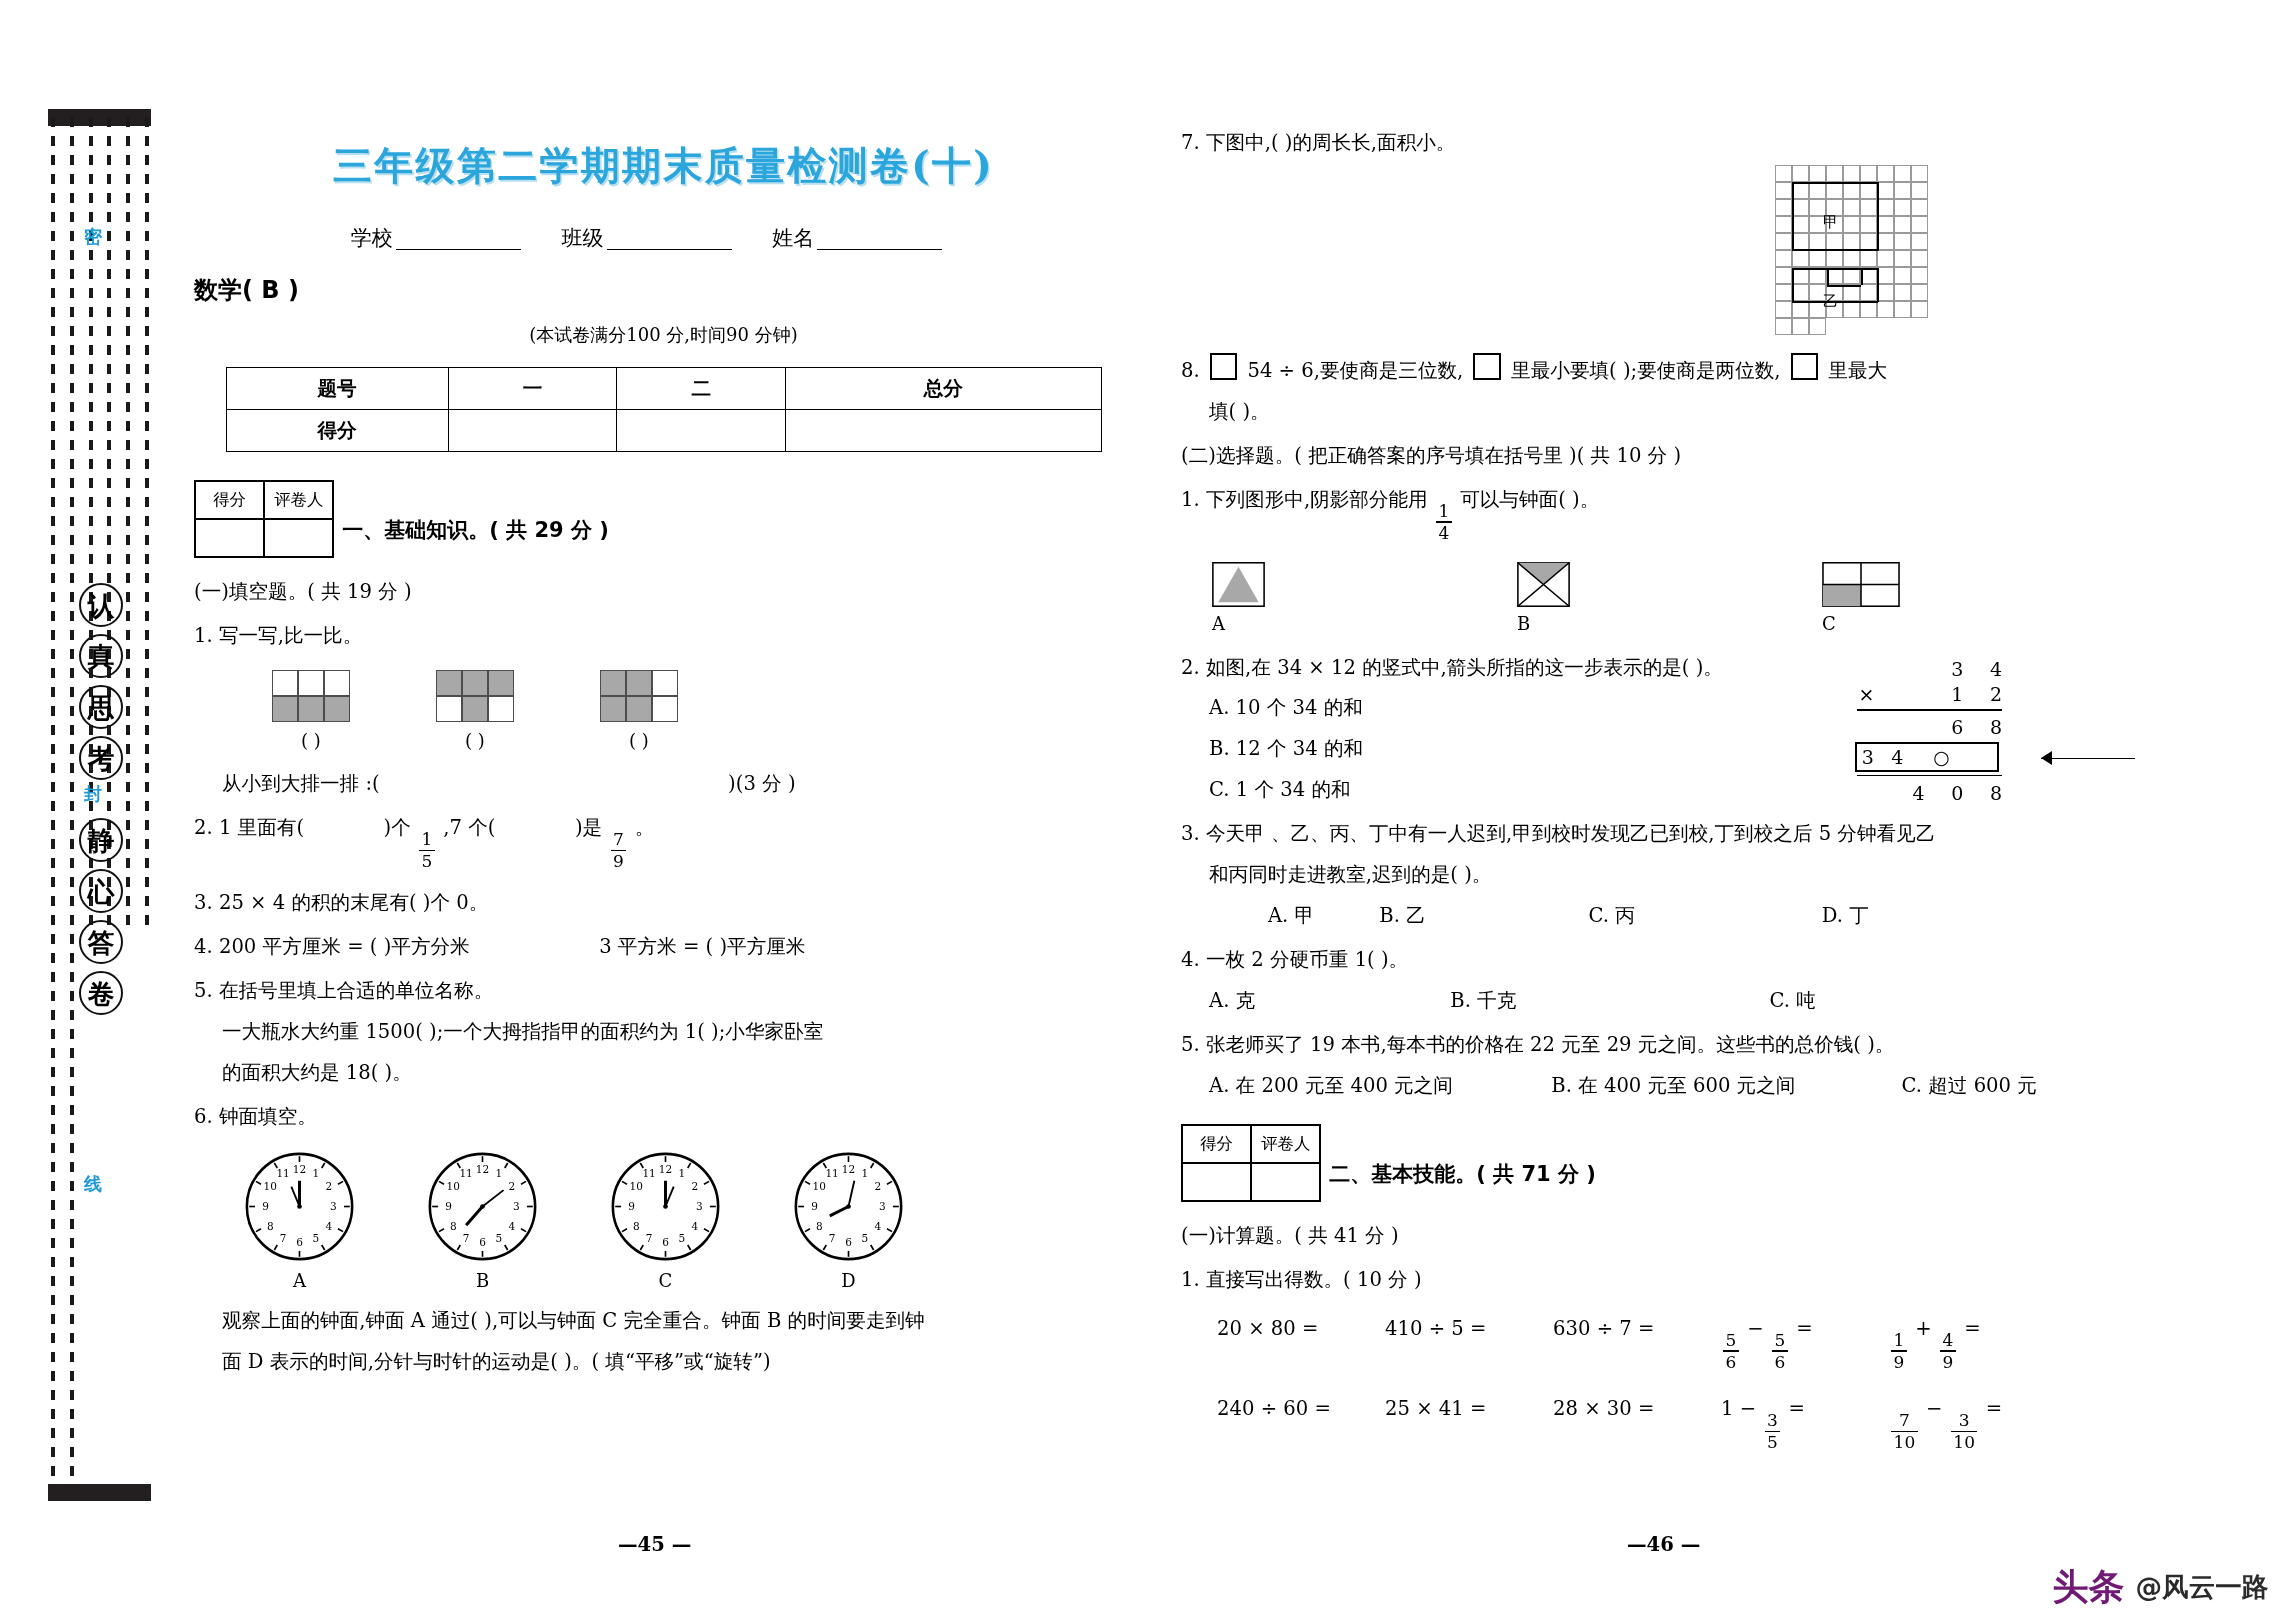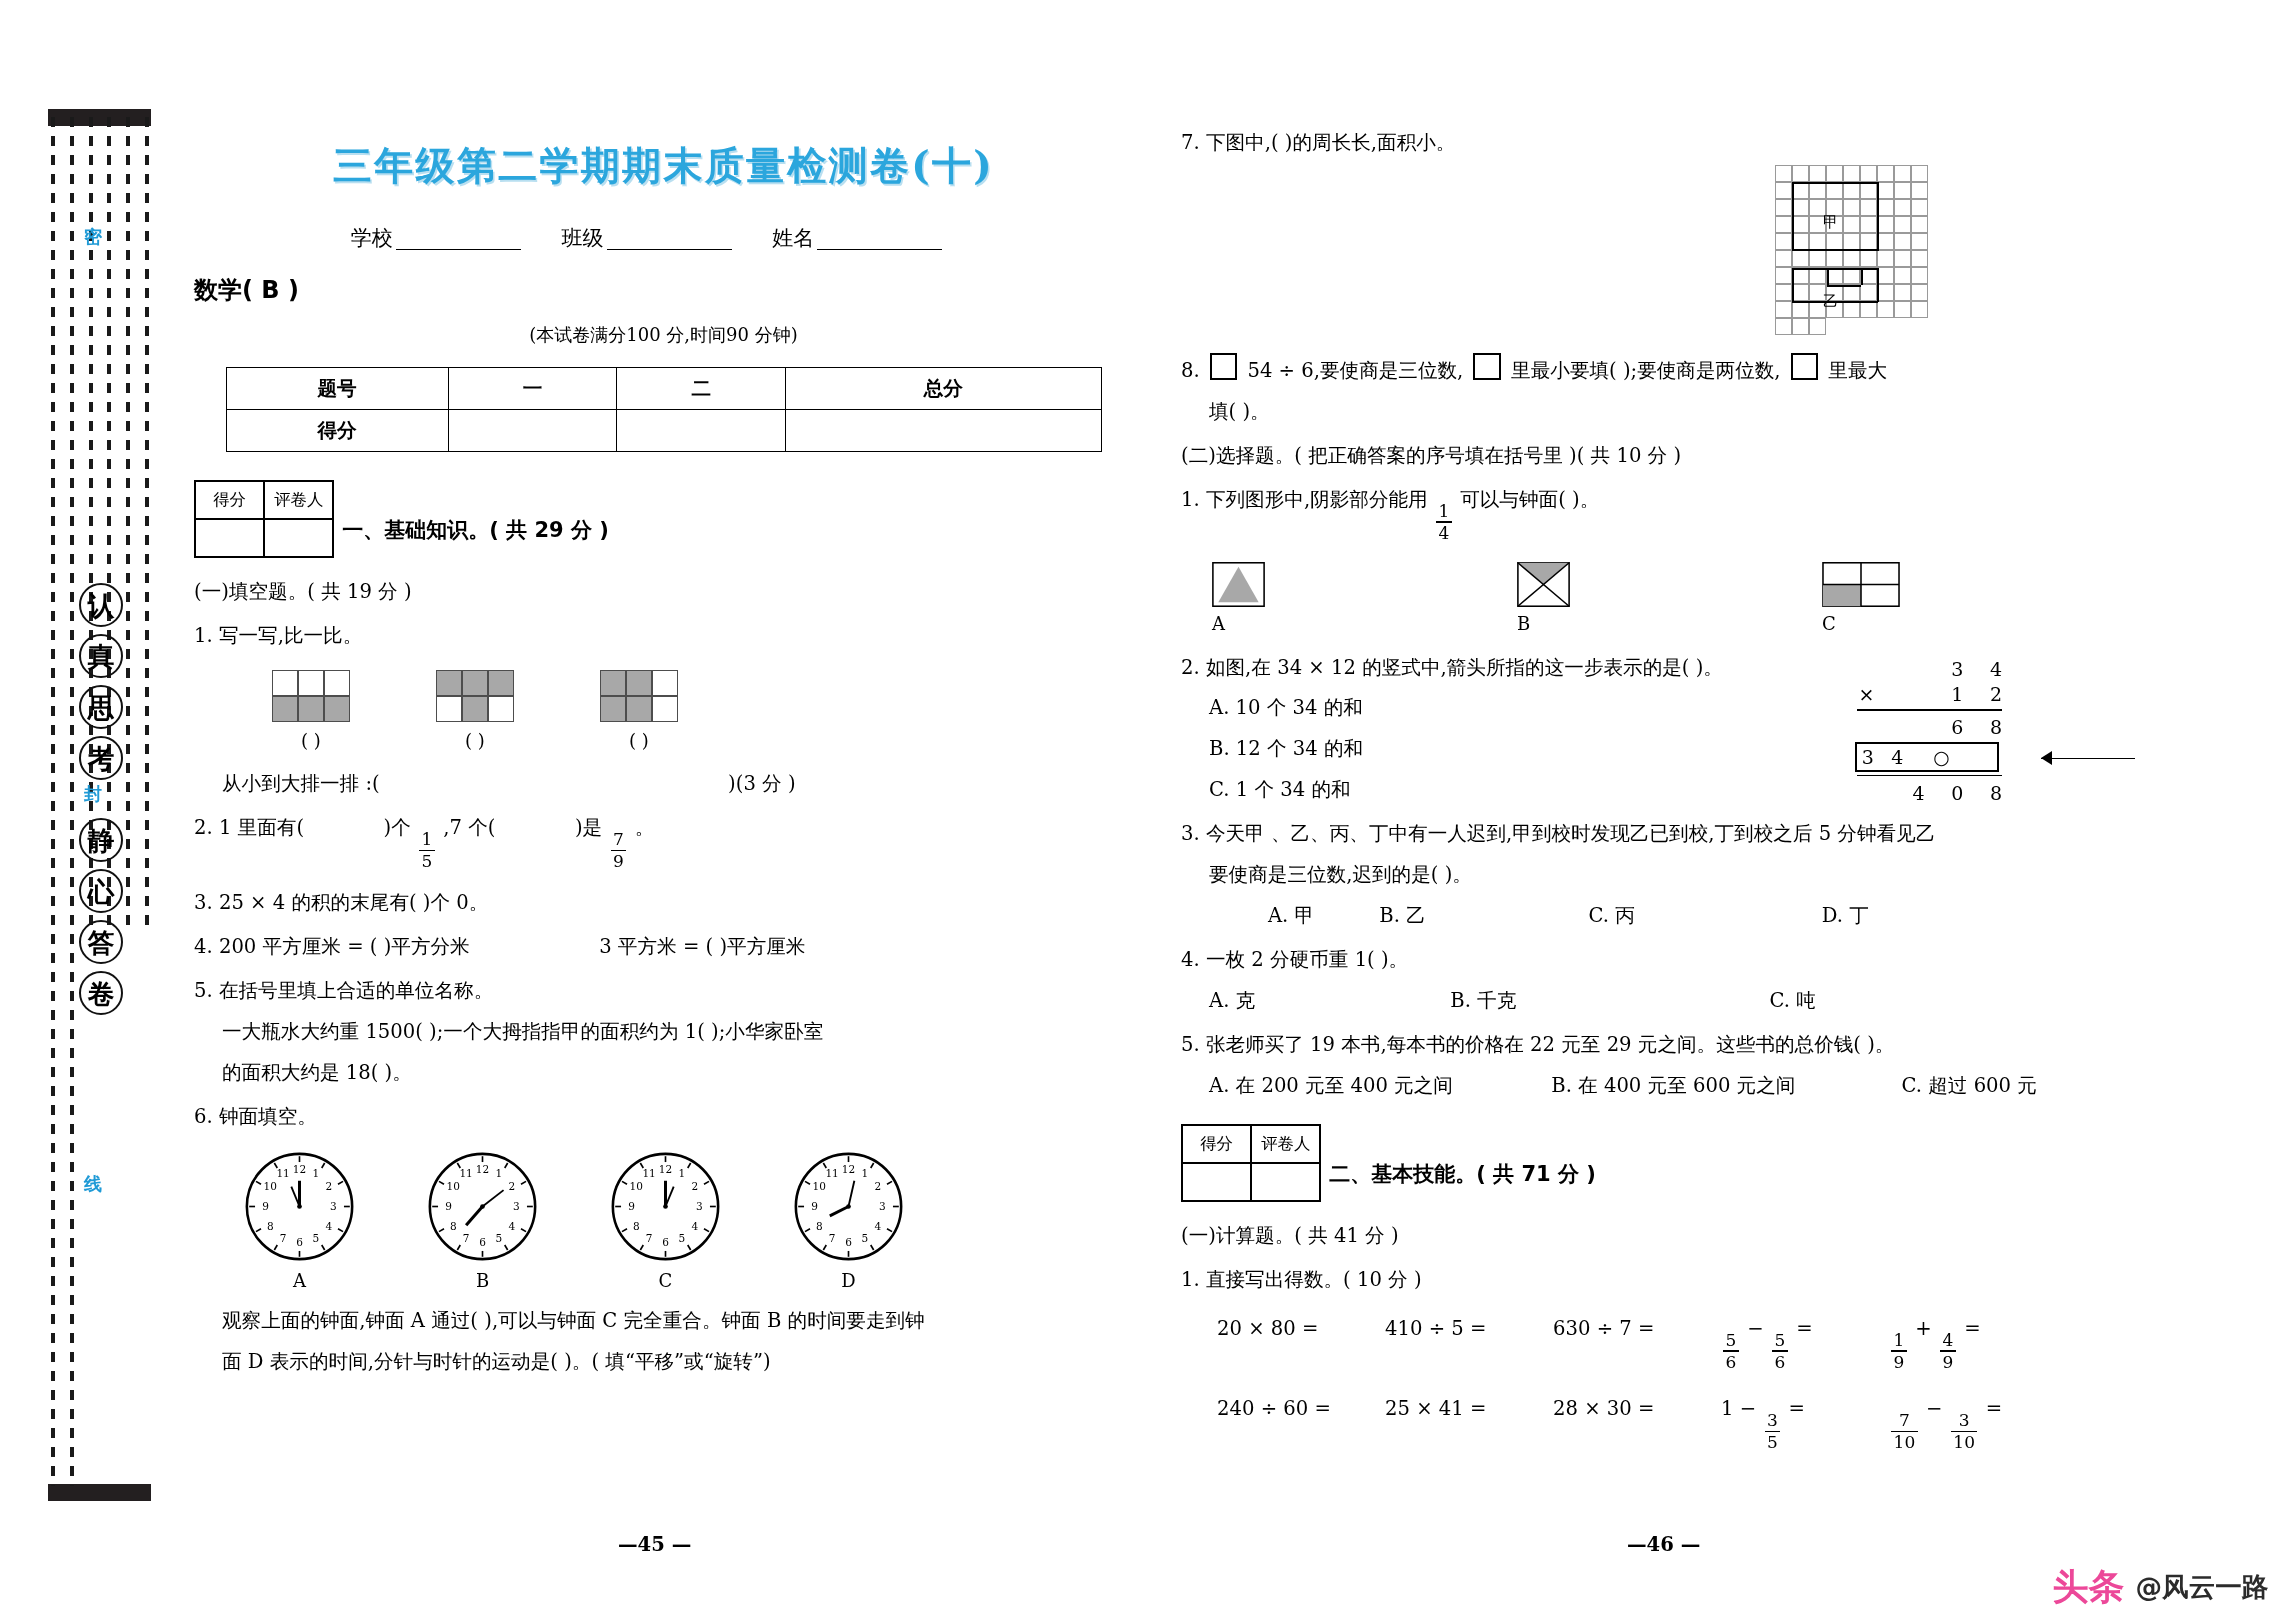--- a/index.html
+++ b/index.html
@@ -113,21 +113,21 @@
   
   .calcrow{display:flex;margin-top:26.6px;font-size:19.6px;}
   .calcrow > div{width:168px;}
 
   .pagenum{position:absolute;font-size:19.6px;font-weight:700;}
   #pn-left{left:618px;top:1533px;}
   #pn-right{left:1627px;top:1533px;}
 
   .watermark{position:absolute;right:26.6px;bottom:12.5px;display:flex;align-items:center;
     gap:11px;font-family:"DejaVu Sans","Liberation Sans",sans-serif;}
-  .wm-text{font-size:36px;font-weight:700;color:#ec4899;}
+  .wm-text{font-size:36px;font-weight:700;color:#701a75;}
   .wm-at{font-size:26.6px;font-weight:700;color:#2b2b2b;}
 </style>
 </head>
 <body>
 
 <div id="cut-cap-top"></div>
 <div id="cut-cap-bot"></div>
 <div id="cut-strip">
   <div class="dash-col" style="left:3.1px;"></div>
   <div class="dash-col" style="left:22px;"></div>
@@ -625,21 +625,21 @@
       <div class="vm-row">
         <span>4</span>
         <span>0</span>
         <span>8</span>
       </div>
       <div class="arrow"></div>
     </div>
   </div>
 
   <div class="q">3. 今天甲 、乙、丙、丁中有一人迟到,甲到校时发现乙已到校,丁到校之后 5 分钟看见乙</div>
-  <div class="q sub indent">要使商是三位数,迟到的是(             )。</div>
+  <div class="q sub indent">和丙同时走进教室,迟到的是(             )。</div>
   <div class="q sub indent">
     <span style="display:inline-block;width:164px;text-align:center;">A. 甲</span>
     <span style="display:inline-block;width:203px;">B. 乙</span>
     <span style="display:inline-block;width:227px;">C. 丙</span>
     <span style="display:inline-block;">D. 丁</span>
   </div>
 
   <div class="q">4. 一枚 2 分硬币重 1(             )。</div>
   <div class="q sub indent">
     <span style="display:inline-block;width:235px;">A. 克</span>

